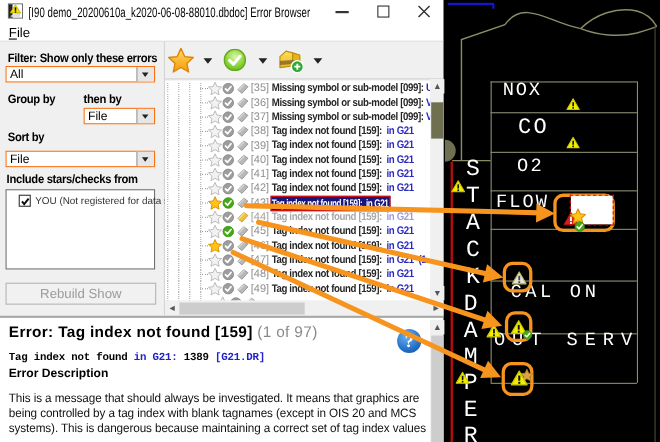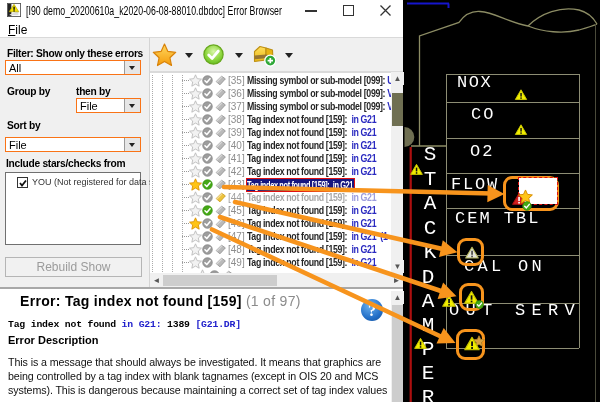--- a/index.html
+++ b/index.html
@@ -24,21 +24,21 @@
 .row .lbl { position:absolute; top:1px; font-size:10px; }
 .row .txt { position:absolute; top:0.5px; font-size:10px; letter-spacing:-0.4px; transform:scaleX(0.88); transform-origin:0 50%; display:inline-block; white-space:nowrap; }
 .row .sel { position:absolute; left:96px; top:-0.5px; width:109px; height:14px; background:#16167f; border:1px solid #e01010; color:#fff; overflow:hidden; white-space:nowrap; }
 .row .sel i { display:inline-block; font-style:normal; font-weight:bold; font-size:10px; letter-spacing:-0.5px; transform:scaleX(0.74); transform-origin:0 50%; white-space:nowrap; }
 .conn { position:absolute; width:8px; height:1px; background-image:repeating-linear-gradient(90deg,#999 0 1px,transparent 1px 2px); }
 .tline { position:absolute; top:2px; width:1px; height:199px; background-image:repeating-linear-gradient(180deg,#aaa 0 1px,transparent 1px 2px); }
 .sb { position:absolute; background:#f0f0f0; }
 .sbtn { position:absolute; width:13px; height:13px; background:#f0f0f0; color:#555; font-size:8px; text-align:center; line-height:13px; }
 .thumb { position:absolute; background:#cdcdcd; }
 #bpanel { position:absolute; left:0; top:287px; width:403px; height:115px; background:#fff; border-top:2px solid #a8a8a8; }
-#bpanel .hdr { position:absolute; left:8px; top:4px; font-size:14px; letter-spacing:0.3px; font-weight:bold;margin-left:12px; }
+#bpanel .hdr { position:absolute; left:8px; top:4px; font-size:14px; letter-spacing:0.3px; font-weight:bold; }
 #bpanel .hdr i { font-style:normal; font-weight:normal; color:#8b8b8b; }
 #bpanel .mono { position:absolute; left:8px; top:30px; font-family:Liberation Mono, monospace; font-size:9.8px; letter-spacing:-0.2px; font-weight:bold; white-space:pre; }
 #bpanel .edh { position:absolute; left:8px; top:45px; font-size:11px; font-weight:bold; }
 #bpanel .par { position:absolute; left:8px; top:66px; width:440px; white-space:nowrap; font-size:11px; letter-spacing:-0.1px; line-height:14px; color:#111; transform:scaleX(0.97); transform-origin:0 0; }
 #arrows { position:absolute; left:0; top:0; width:600px; height:402px; pointer-events:none; }
 </style></head><body>
 <div id="stage">
 
 <div id="dcs"></div>
 <svg style="position:absolute;left:403px;top:0" width="197" height="402" viewBox="0 0 197 402">
@@ -55,24 +55,23 @@
 <div class="hl" style="left:446px;top:137.5px;width:133px"></div>
 <div class="hl" style="left:446px;top:172.5px;width:133px"></div>
 <div class="hl" style="left:446px;top:208px;width:133px"></div>
 <div class="hl" style="left:446px;top:255px;width:133px"></div>
 <div class="hl" style="left:446px;top:302.5px;width:133px"></div>
 <div class="hl" style="left:446px;top:348px;width:133px"></div>
 <div class="vl" style="left:446px;top:74px;height:274px"></div>
 <div class="vl" style="left:579px;top:74px;height:274px"></div>
 <div class="vl" style="left:595px;top:24px;height:378px;background:#4a4a3a"></div>
 <div class="dtx" style="left:457px;top:73px;letter-spacing:1.6px;font-size:17px">NOX</div>
-<div class="dtx" style="left:471px;top:105px;letter-spacing:2.0px;font-size:17px">CO</div>
+<div class="dtx" style="left:471px;top:105px;letter-spacing:2.0px;font-size:20px">CO</div>
 <div class="dtx" style="left:470px;top:142px;letter-spacing:2.0px;font-size:17px">O2</div>
 <div class="dtx" style="left:451px;top:175px;letter-spacing:1.8px;font-size:17px">FLOW</div>
-<div class="dtx" style="left:455px;top:209px;letter-spacing:2.0px;font-size:17px">CEM TBL</div>
 <div class="dtx" style="left:464px;top:257px;letter-spacing:3.3px;font-size:17px">CAL ON</div>
 <div class="dtx" style="left:449px;top:301px;letter-spacing:6.3px;font-size:17px">OUT SERV</div>
 <div class="dtx vch" style="left:421px;top:143px">S</div>
 <div class="dtx vch" style="left:421px;top:168px">T</div>
 <div class="dtx vch" style="left:421px;top:192px">A</div>
 <div class="dtx vch" style="left:421px;top:217px">C</div>
 <div class="dtx vch" style="left:421px;top:241px">K</div>
 <div class="dtx vch" style="left:419px;top:266px">D</div>
 <div class="dtx vch" style="left:419px;top:290px">A</div>
 <div class="dtx vch" style="left:419px;top:314px">M</div>

